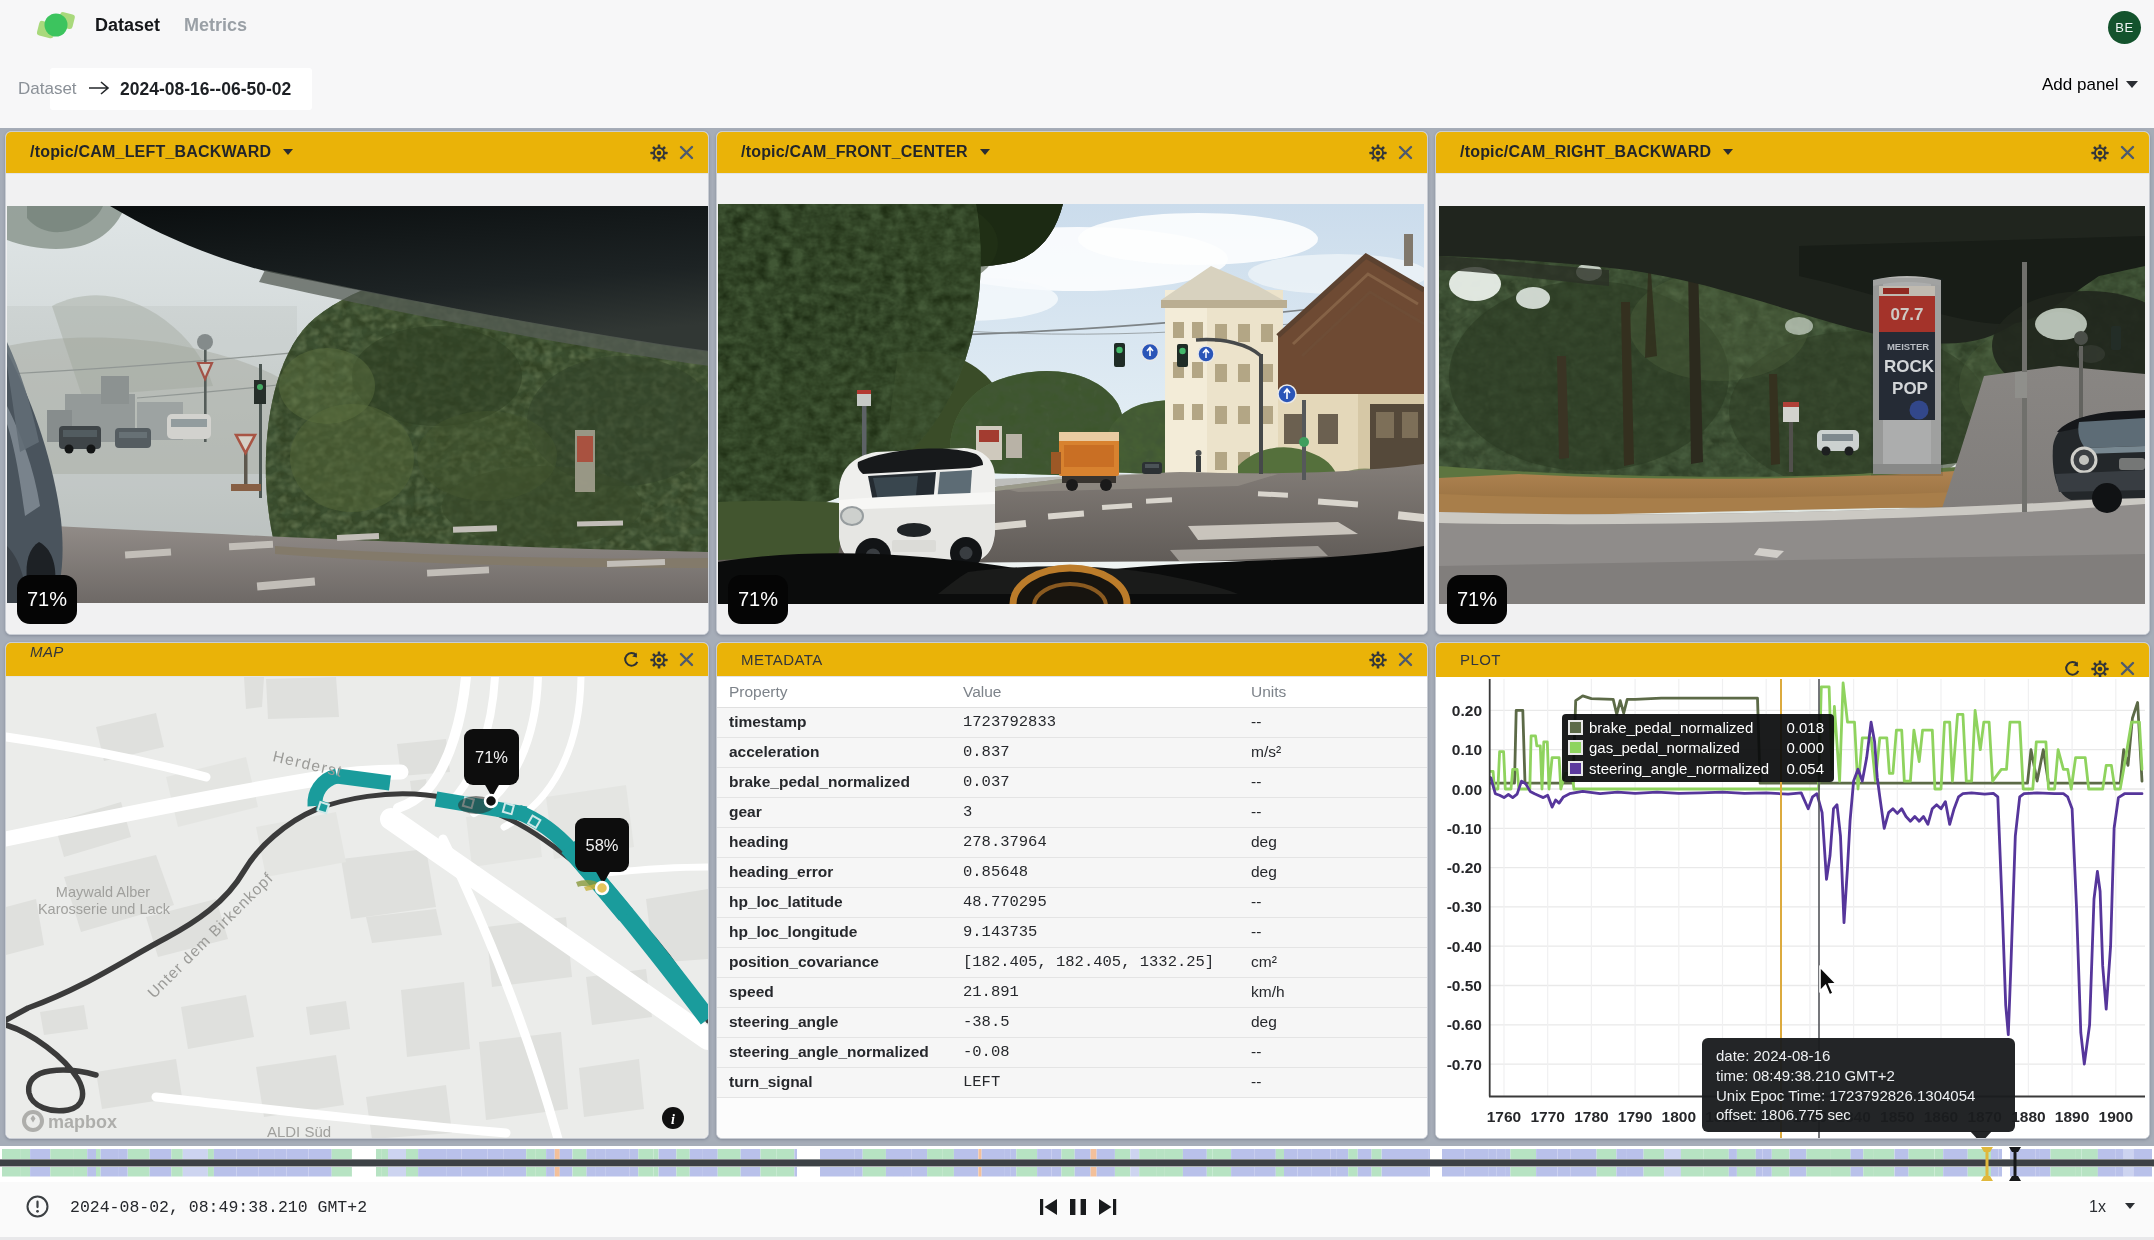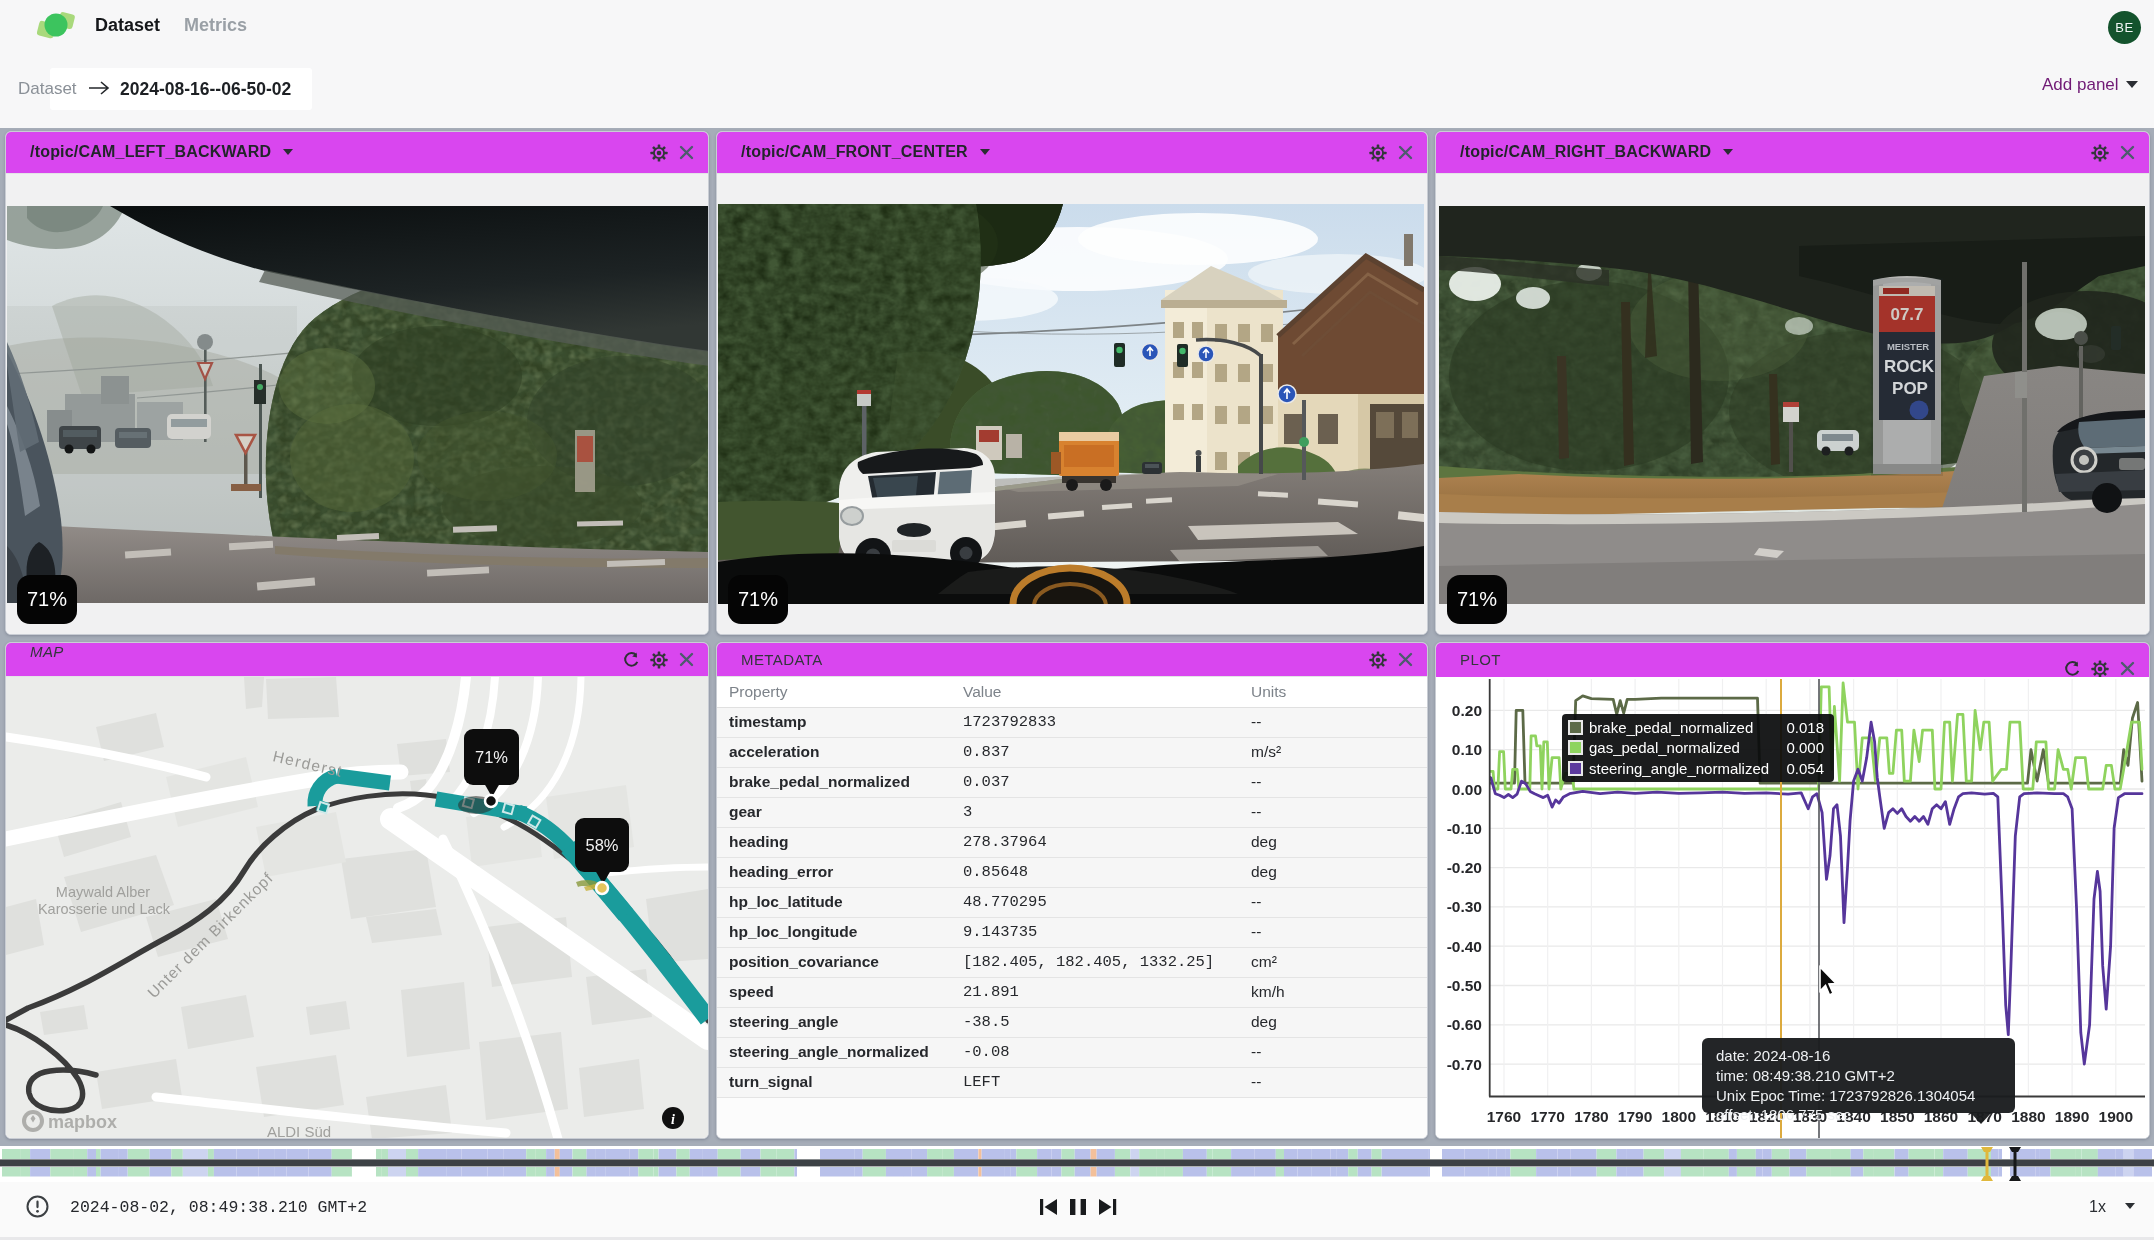--- a/index.html
+++ b/index.html
@@ -1,62 +1,62 @@
 <!DOCTYPE html>
 <html><head>
 <meta charset="utf-8">
 <style>
 * { margin:0; padding:0; box-sizing:border-box; }
 html,body { width:2154px; height:1240px; overflow:hidden; background:#f7f7f8;
   font-family:"Liberation Sans", sans-serif; position:relative; }
 .abs { position:absolute; }
 .workspace { position:absolute; left:0; top:128px; width:2154px; height:1018px; background:#a6adb8; }
 .panel { position:absolute; background:#fff; border:1px solid #c9cdd4; border-radius:6px; overflow:hidden; box-shadow:0 1px 3px rgba(55,65,85,.30); }
-.phead { position:absolute; left:0; top:0; right:0; background:#d946ef; border-bottom:1px solid #e3e4e6; }
+.phead { position:absolute; left:0; top:0; right:0; background:#eab308; border-bottom:1px solid #e3e4e6; }
 .ptitle { position:absolute; left:24px; font-size:16px; font-weight:700; color:#22252a; letter-spacing:.2px; white-space:nowrap; }
 .ptitle2 { position:absolute; left:24px; font-size:15px; font-weight:400; color:#33363b; letter-spacing:.4px; white-space:nowrap; }
 .caret { display:inline-block; width:0; height:0; border-left:5px solid transparent; border-right:5px solid transparent; border-top:6px solid #2a2d32; margin-left:12px; position:relative; top:-2px; }
 .cambody { position:absolute; left:0; top:42px; right:0; bottom:0; background:#f1f1f2; }
 .badge { position:absolute; left:11px; top:443px; width:60px; height:49px; background:#050505; border-radius:13px; color:#fff; font-size:20px; display:flex; align-items:center; justify-content:center; z-index:5; }
 .icons { position:absolute; top:0; right:0; height:100%; display:flex; align-items:center; gap:11px; padding-right:14px; }
 .mono { font-family:"Liberation Mono", monospace; }
 table.meta { border-collapse:collapse; width:100%; table-layout:fixed; }
 table.meta td { height:30px; font-size:15.5px; border-bottom:1px solid #e4e4e4; padding:0; vertical-align:middle; }
 table.meta tr.hdr td { color:#7d838a; font-weight:400; border-bottom:1px solid #e0e0e0; background:#fff; font-size:15.5px;}
 table.meta tr.r td { background:#f6f6f6; color:#26282c; }
 td.c1 { padding-left:12px !important; font-weight:700; width:246px; }
 td.c2 { width:288px; }
 td.c3 { }
 .legend { position:absolute; left:126px; top:71px; width:272px; height:68px; background:rgba(10,11,12,.93); border-radius:4px; color:#fff; font-size:15px; padding:3px 10px 3px 6px; z-index:6; }
 .lrow { display:flex; align-items:center; height:20.5px; }
 .lsw { width:15px; height:15px; border:2px solid #e8e8e8; margin-right:6px; flex:none; }
 .lname { flex:1; white-space:nowrap; overflow:hidden; }
 .lval { text-align:right; }
-.tooltip { position:absolute; left:266px; top:395px; width:313px; height:75px; background:rgba(26,28,30,.96); border-radius:6px; color:#eef0f2; font-size:15px; line-height:19.8px; padding:8px 0 0 14px; z-index:6; white-space:nowrap;}
+.tooltip { position:absolute; left:266px; top:395px; width:313px; height:94px; background:rgba(26,28,30,.96); border-radius:6px; color:#eef0f2; font-size:15px; line-height:19.8px; padding:8px 0 0 14px; z-index:6; white-space:nowrap;}
 .tooltip:after { content:""; position:absolute; left:268px; bottom:-11px; border-left:11px solid transparent; border-right:11px solid transparent; border-top:12px solid rgba(26,28,30,.96); }
 </style>
 </head>
 <body>
 
 <svg class="abs" style="left:37px;top:11px" width="40" height="28" viewBox="0 0 40 28">
   <rect x="22" y="2" width="15" height="15" rx="3" fill="#a9d97c" transform="rotate(14 29 9)"></rect>
   <rect x="1" y="11" width="17" height="15" rx="3" fill="#a9d97c" transform="rotate(14 9 18)"></rect>
   <circle cx="19" cy="14" r="11.5" fill="#3cc45e"></circle>
 </svg>
 <div class="abs" style="left:95px;top:15px;font-size:18px;font-weight:700;color:#15171a;">Dataset</div>
 <div class="abs" style="left:184px;top:15px;font-size:18px;font-weight:700;color:#9aa0a6;">Metrics</div>
 <div class="abs" style="left:2108px;top:11px;width:33px;height:33px;border-radius:50%;background:#14532d;color:#f2f6f5;font-size:13px;display:flex;align-items:center;justify-content:center;letter-spacing:.5px;">BE</div>
 
 <div class="abs" style="left:18px;top:79px;font-size:17px;color:#8a9097;z-index:2;">Dataset</div>
 <div class="abs" style="left:50px;top:68px;width:262px;height:42px;background:#fff;border-radius:3px;"></div>
 <div class="abs" style="left:120px;top:79px;font-size:17.5px;font-weight:600;color:#1d2024;z-index:2;">2024-08-16--06-50-02</div>
 <svg class="abs" style="left:88px;top:80px;z-index:2" width="22" height="16" viewBox="0 0 22 16">
     <path d="M1 8 H19 M13 2 L20 8 L13 14" stroke="#24272b" stroke-width="1.6" fill="none"></path>
   </svg>
-<div class="abs" style="left:2042px;top:75px;font-size:17px;color:#701a75;">Add panel</div>
+<div class="abs" style="left:2042px;top:75px;font-size:17px;color:#000000;">Add panel</div>
 <div style="position:absolute;left:2126px;top:81px;width:0;height:0;border-left:6px solid transparent;border-right:6px solid transparent;border-top:7px solid #2b2e33;"></div>
 
 <div class="workspace"></div>
 
 <svg width="0" height="0" style="position:absolute">
  <defs>
   <g id="gear">
     <g stroke="#33363a" stroke-width="1.9" fill="none">
       <circle cx="9" cy="9" r="5.1"></circle>
     </g>

